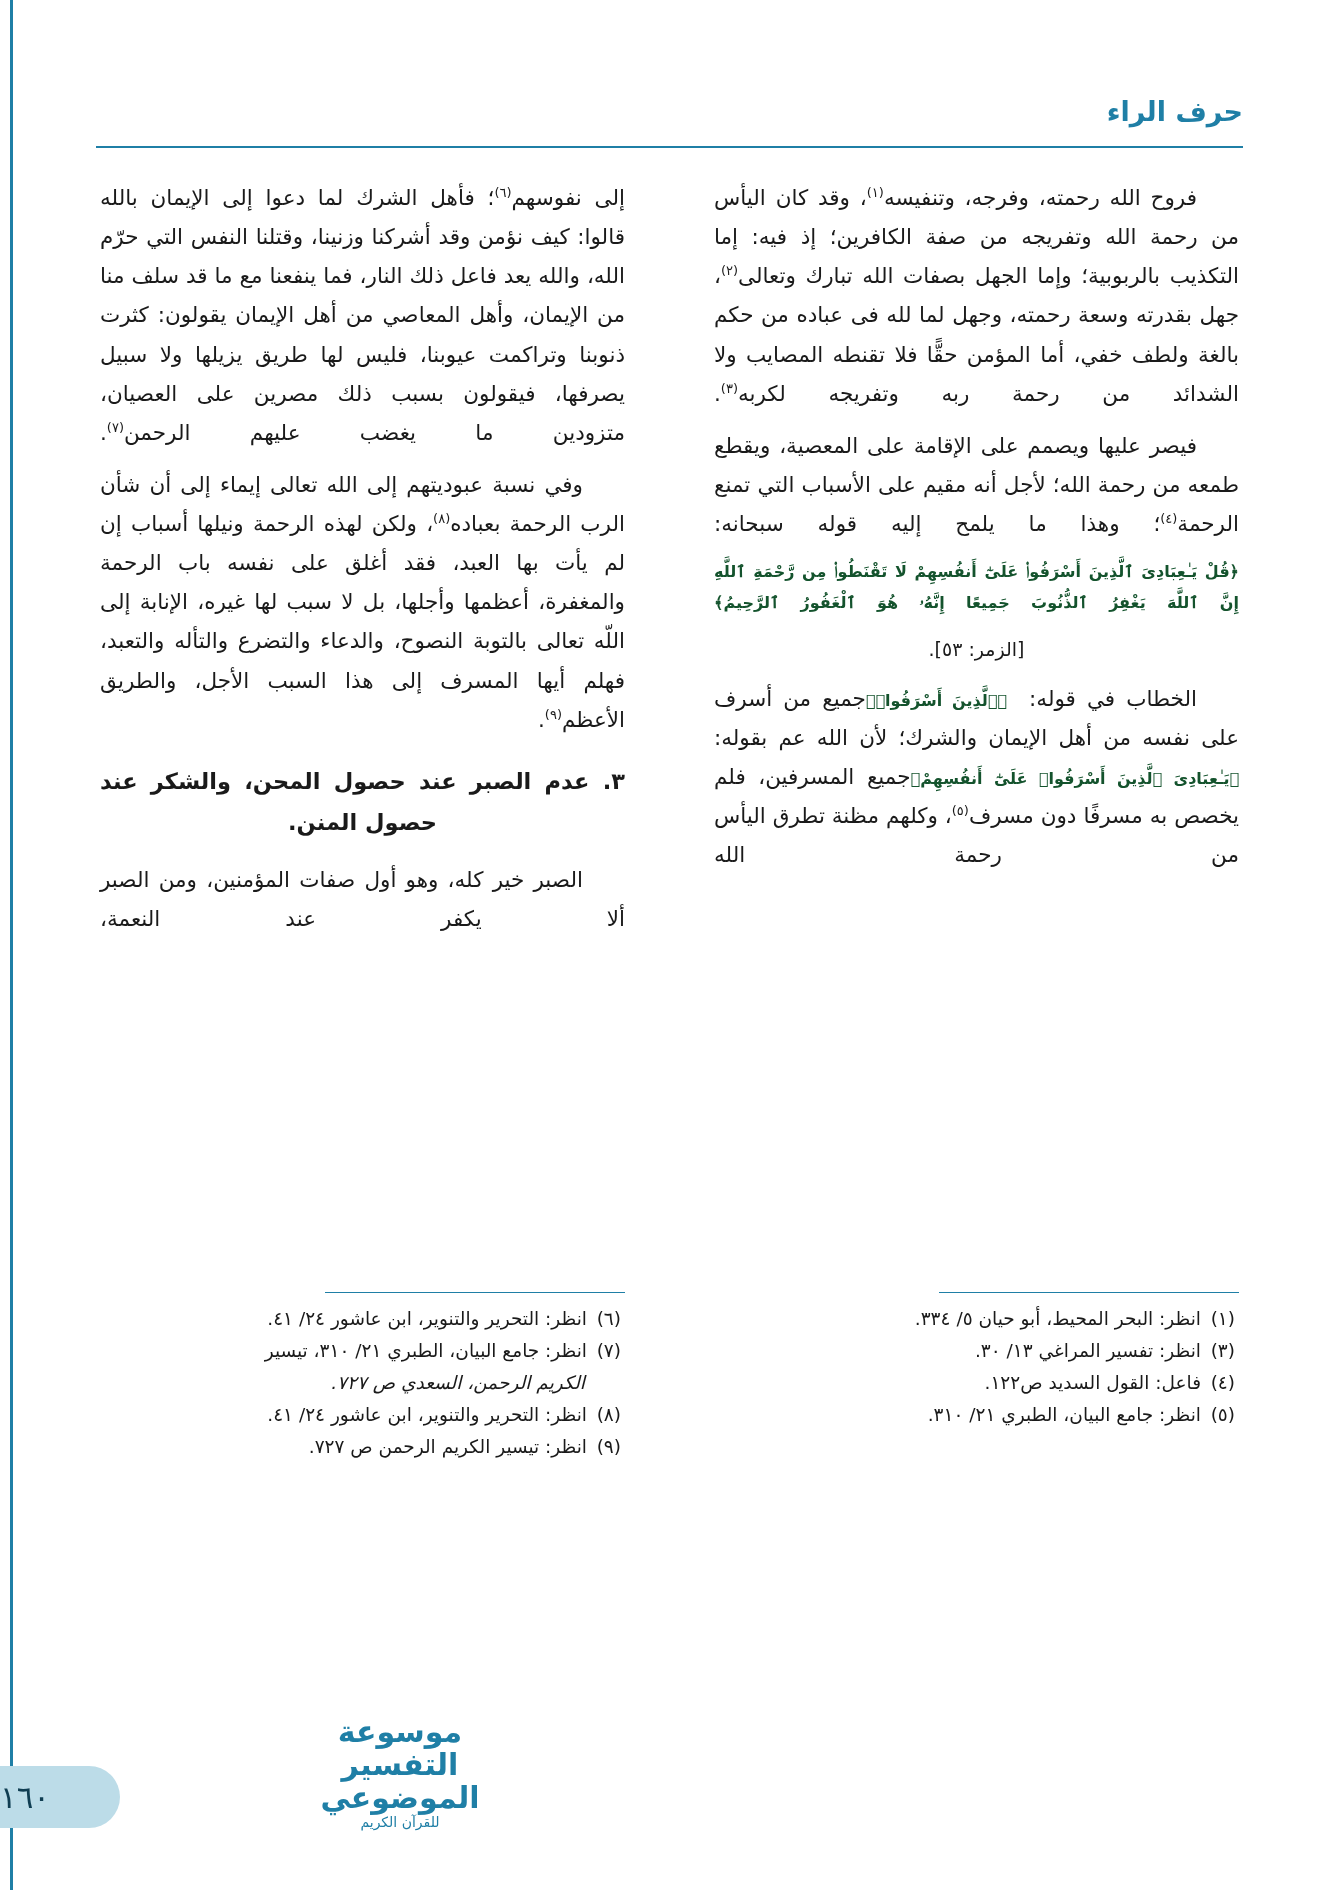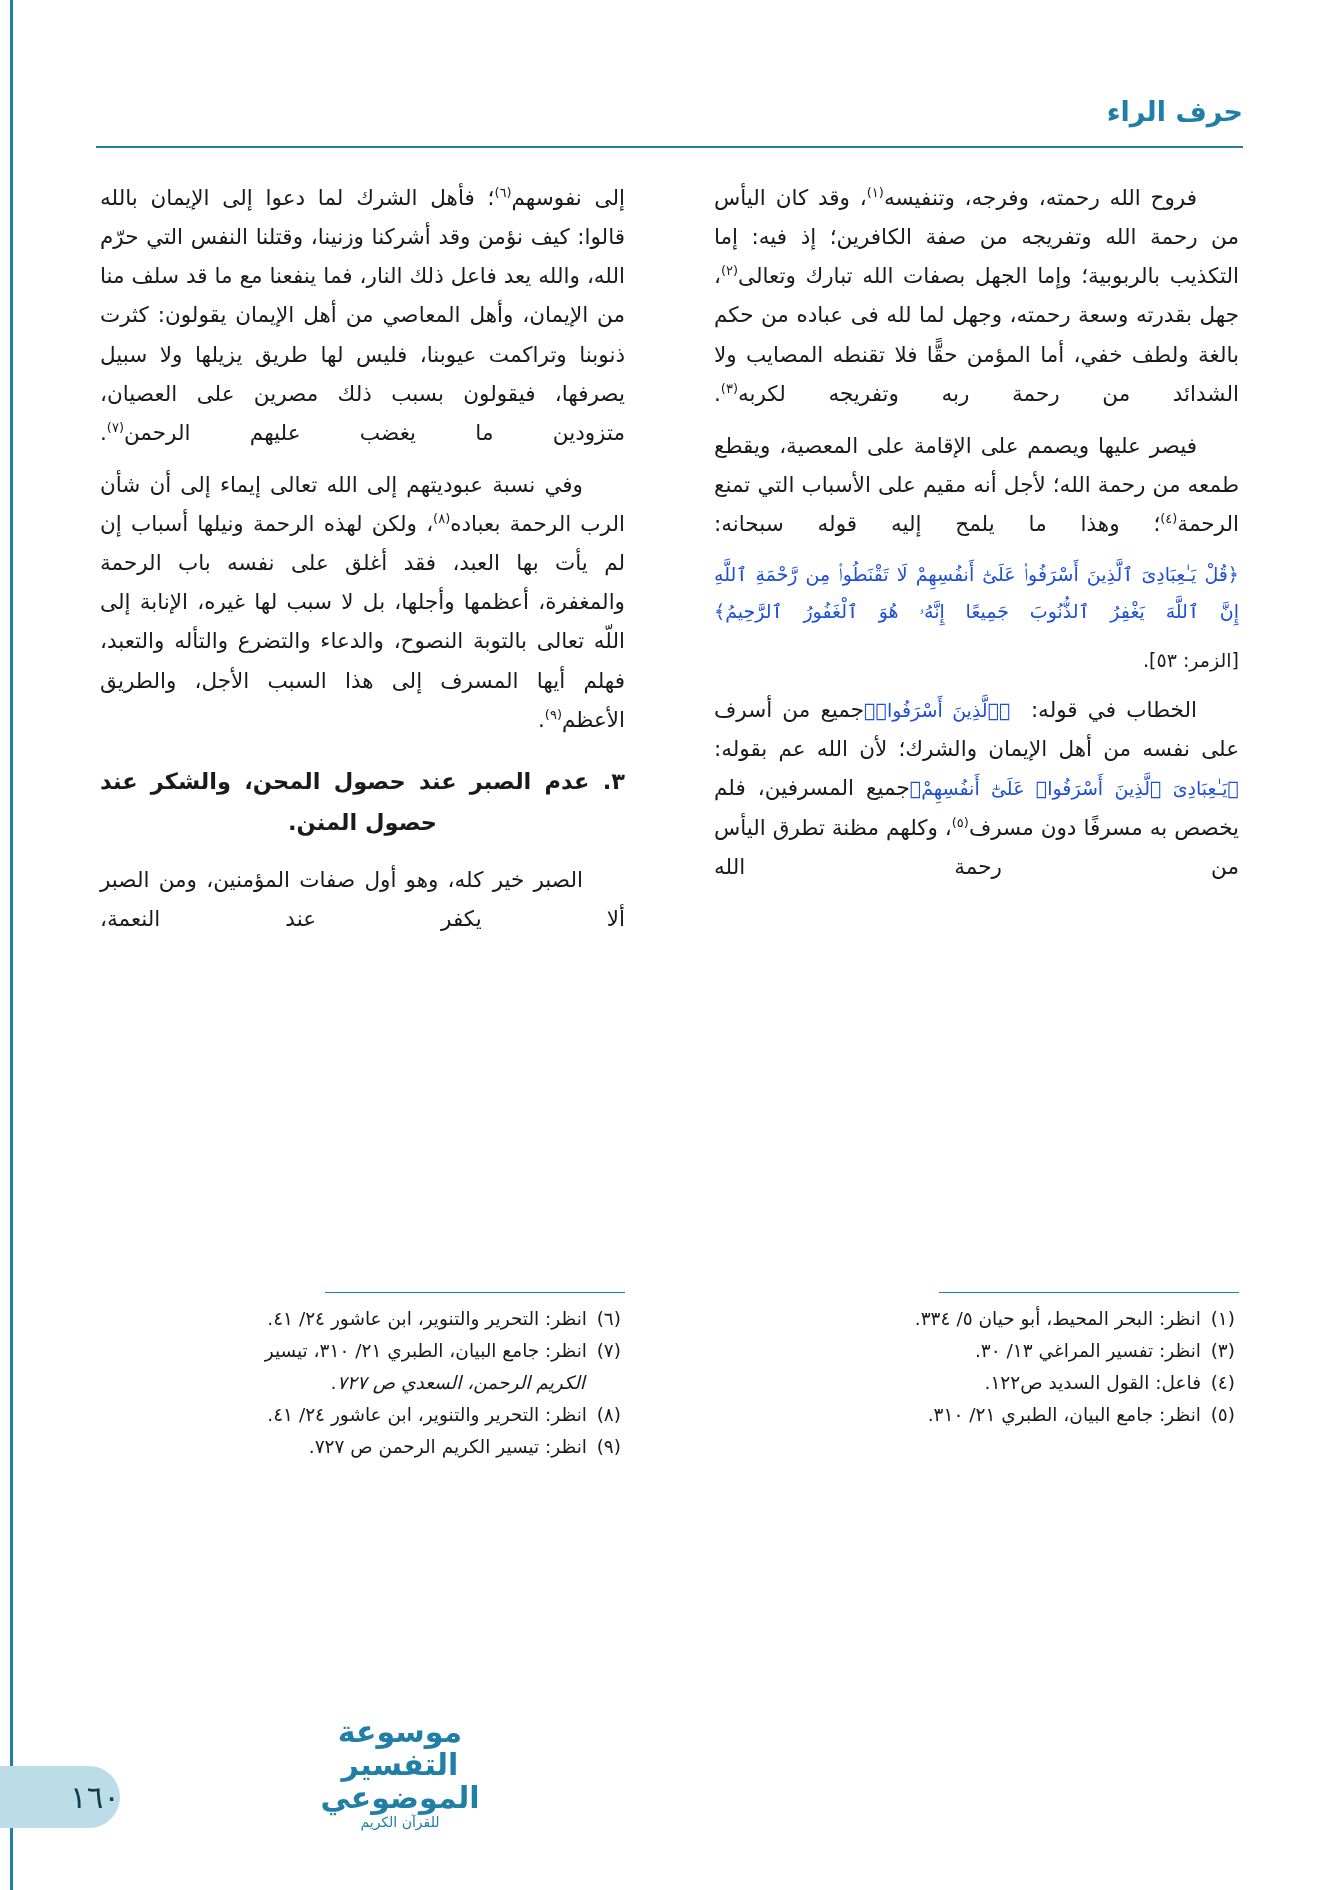--- a/index.html
+++ b/index.html
@@ -90,25 +90,26 @@
     font-weight: bold;
     direction: rtl;
     text-align: justify;
     text-align-last: justify;
     font-family: "DejaVu Sans", sans-serif;
   }
   p.heading.center-last {
     text-align-last: center;
   }
   .quran {
-    color: #1d4ed8;
-    font-family: "DejaVu Sans", sans-serif;
-    font-size: 19px;
+    color: #14532d;
+    font-family: "DejaVu Sans", sans-serif;
+    font-size: 16px;
     line-height: 1.95;
     direction: rtl;
+    font-weight: bold;
   }
   p.quran-block {
     margin: 6px 0 6px 0;
     text-align: justify;
     text-align-last: justify;
     direction: rtl;
   }
   .ref {
     font-size: 19px;
     direction: rtl;
@@ -192,21 +193,21 @@
   .page-num-tab {
     position: absolute;
     left: 0;
     bottom: 10px;
     width: 120px;
     height: 62px;
     background: #bcdce8;
     border-radius: 0 32px 32px 0;
     display: flex;
     align-items: center;
-    justify-content: flex-start;
+    justify-content: flex-end;
   }
   .page-num {
     font-size: 31px;
     color: #0f3d52;
     font-family: "DejaVu Sans", sans-serif;
     direction: rtl;
   }
 </style>
 </head>
 <body>
@@ -223,21 +224,21 @@
   <div class="columns">
 
     <div class="col">
 
       <p class="body first-indent"><span>فروح الله رحمته، وفرجه، وتنفيسه</span><sup class="fn">(١)</sup><span>، وقد كان اليأس من رحمة الله وتفريجه من صفة الكافرين؛ إذ فيه: إما التكذيب بالربوبية؛ وإما الجهل بصفات الله تبارك وتعالى</span><sup class="fn">(٢)</sup><span>، جهل بقدرته وسعة رحمته، وجهل لما لله فى عباده من حكم بالغة ولطف خفي، أما المؤمن حقًّا فلا تقنطه المصايب ولا الشدائد من رحمة ربه وتفريجه لكربه</span><sup class="fn">(٣)</sup><span>.</span></p>
 
 
       <p class="body first-indent"><span>فيصر عليها ويصمم على الإقامة على المعصية، ويقطع طمعه من رحمة الله؛ لأجل أنه مقيم على الأسباب التي تمنع الرحمة</span><sup class="fn">(٤)</sup><span>؛ وهذا ما يلمح إليه قوله سبحانه:</span></p>
 
       <p class="quran-block quran">﴿قُلْ يَـٰعِبَادِىَ ٱلَّذِينَ أَسْرَفُوا۟ عَلَىٰٓ أَنفُسِهِمْ لَا تَقْنَطُوا۟ مِن رَّحْمَةِ ٱللَّهِ إِنَّ ٱللَّهَ يَغْفِرُ ٱلذُّنُوبَ جَمِيعًا إِنَّهُۥ هُوَ ٱلْغَفُورُ ٱلرَّحِيمُ﴾</p>
-      <p class="ref" style="text-align:right;">[الزمر: ٥٣].</p>
+      <p class="ref" style="text-align:center;">[الزمر: ٥٣].</p>
 
       <p class="body first-indent"><span>الخطاب في قوله:</span>&nbsp;&nbsp;<span class="quran">﴿ٱلَّذِينَ أَسْرَفُوا۟﴾</span><span>جميع من أسرف على نفسه من أهل الإيمان والشرك؛ لأن الله عم بقوله:</span> <span class="quran">﴿يَـٰعِبَادِىَ ٱلَّذِينَ أَسْرَفُوا۟ عَلَىٰٓ أَنفُسِهِمْ﴾</span><span>جميع المسرفين، فلم يخصص به مسرفًا دون مسرف</span><sup class="fn">(٥)</sup><span>، وكلهم مظنة تطرق اليأس من رحمة الله</span></p>
 
     </div>
 
     <div class="col">
 
       <p class="body"><span>إلى نفوسهم</span><sup class="fn">(٦)</sup><span>؛ فأهل الشرك لما دعوا إلى الإيمان بالله قالوا: كيف نؤمن وقد أشركنا وزنينا، وقتلنا النفس التي حرّم الله، والله يعد فاعل ذلك النار، فما ينفعنا مع ما قد سلف منا من الإيمان، وأهل المعاصي من أهل الإيمان يقولون: كثرت ذنوبنا وتراكمت عيوبنا، فليس لها طريق يزيلها ولا سبيل يصرفها، فيقولون بسبب ذلك مصرين على العصيان، متزودين ما يغضب عليهم الرحمن</span><sup class="fn">(٧)</sup><span>.</span></p>
 
       <p class="body first-indent"><span>وفي نسبة عبوديتهم إلى الله تعالى إيماء إلى أن شأن الرب الرحمة بعباده</span><sup class="fn">(٨)</sup><span>، ولكن لهذه الرحمة ونيلها أسباب إن لم يأت بها العبد، فقد أغلق على نفسه باب الرحمة والمغفرة، أعظمها وأجلها، بل لا سبب لها غيره، الإنابة إلى اللّه تعالى بالتوبة النصوح، والدعاء والتضرع والتأله والتعبد، فهلم أيها المسرف إلى هذا السبب الأجل، والطريق الأعظم</span><sup class="fn">(٩)</sup><span>.</span></p>

